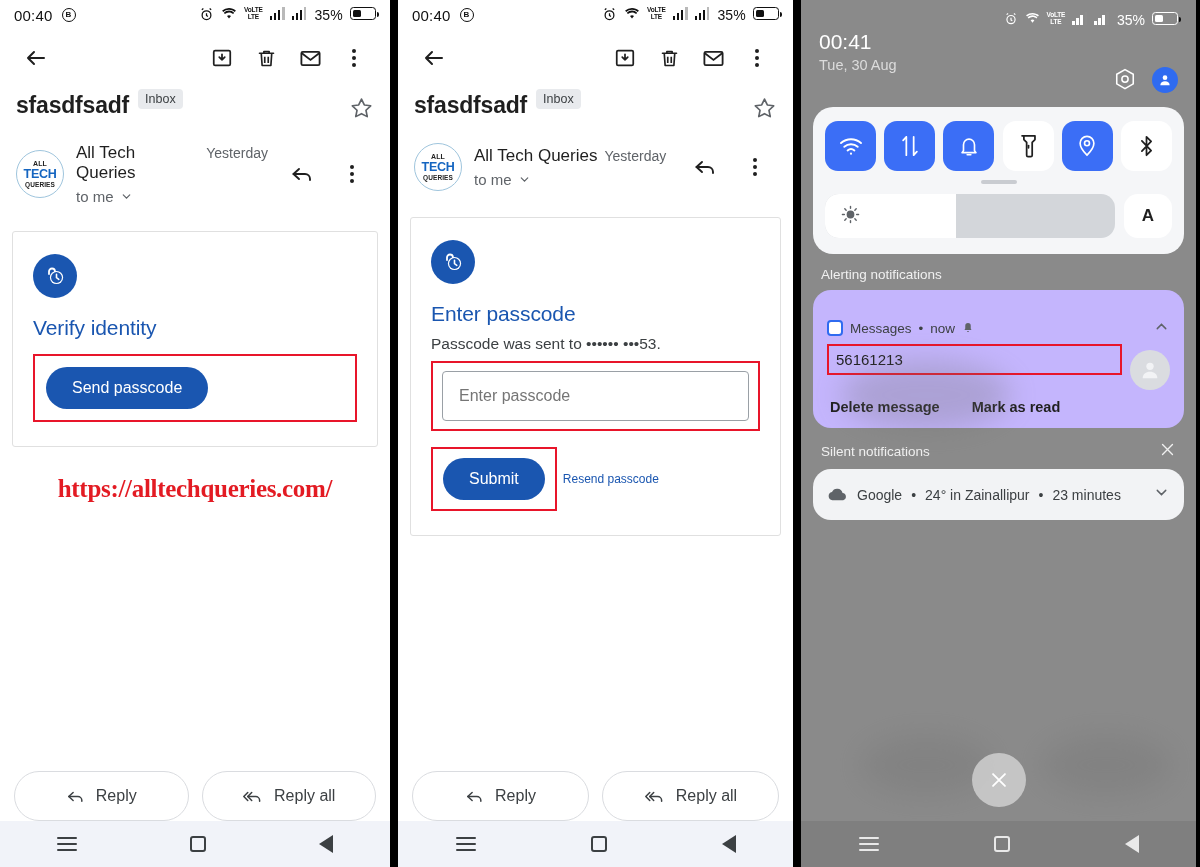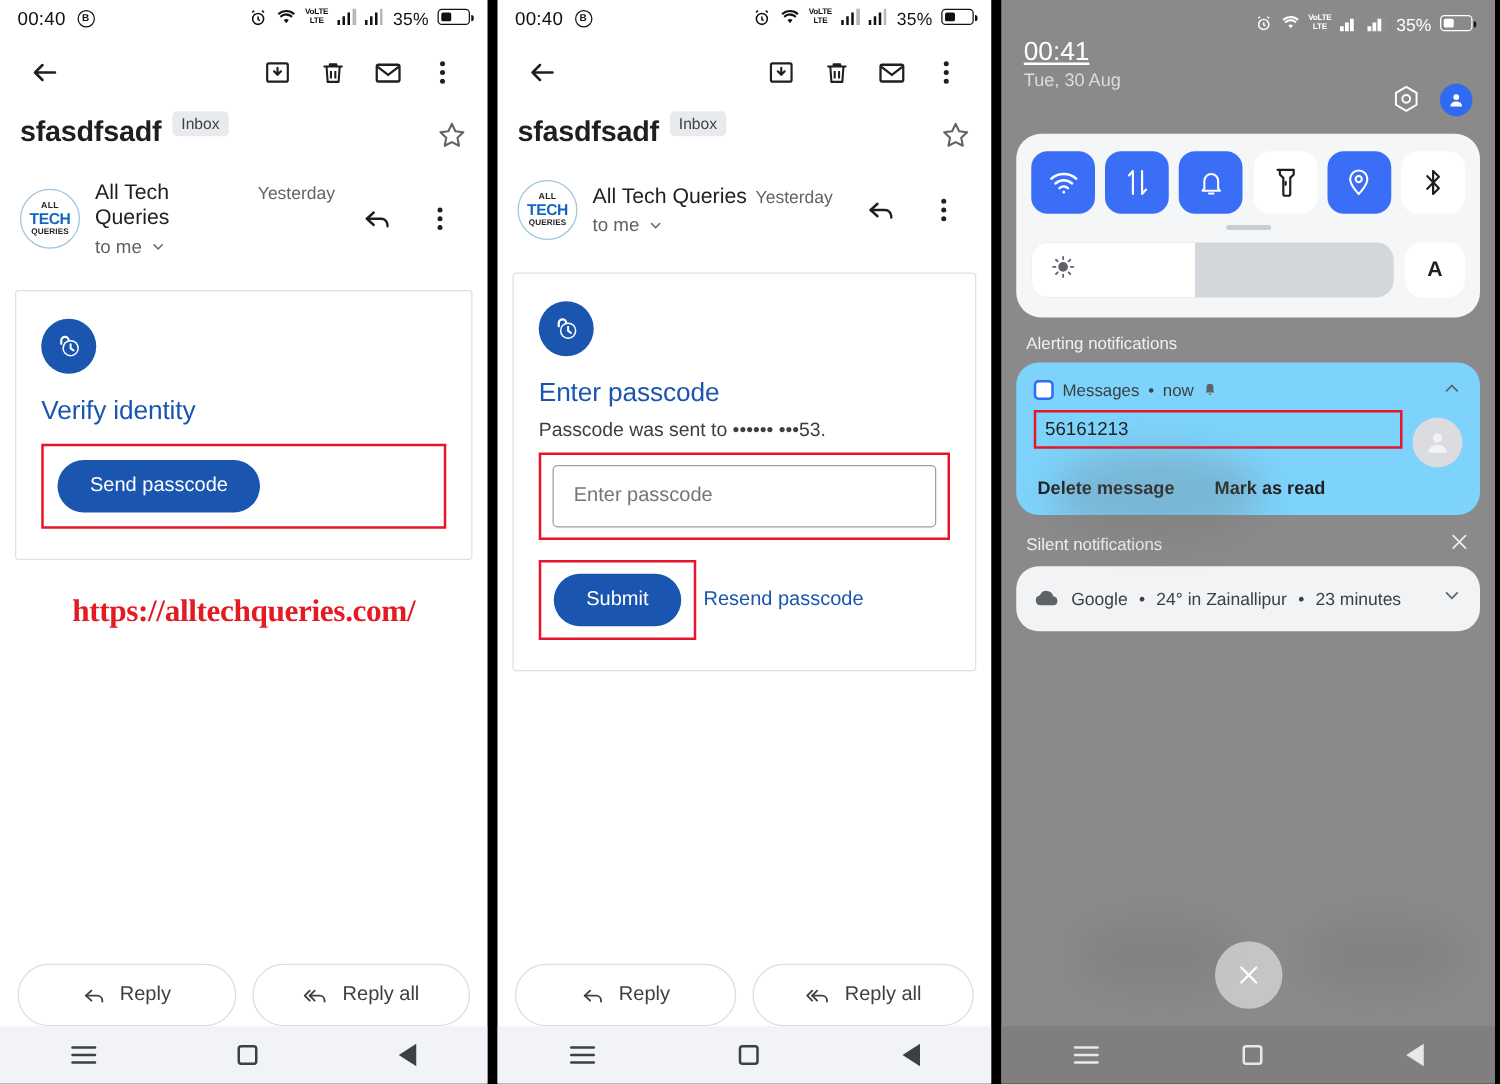--- a/index.html
+++ b/index.html
@@ -110,21 +110,21 @@
 
   
   .pc-sent { font-size:15.5px; color:#3c4043; margin-bottom:0px; }
   .inputwrap { margin-top: 6px; padding: 8px 9px; }
   .pc-input {
     width:100%; border:1px solid #9aa0a6; border-radius:4px; padding: 15px 16px;
     font-size:16px; color:#5f6368; font-family:inherit; background:#fff; outline:none;
   }
   .pc-actions { display:flex; align-items:center; gap:6px; margin-top: 16px; }
   .submitwrap { padding: 9px 10px; }
-  .resend { color:#1a56b0; font-size:16px; text-decoration:none; cursor:pointer; }
+  .resend { color:#1a56b0; font-size:12px; text-decoration:none; cursor:pointer; }
 
   
   .replybar { position:absolute; left:0; right:0; bottom:46px; display:flex; gap:13px; padding: 0 14px; }
   .reply-btn {
     flex:1; height:50px; border:1px solid #dadce0; border-radius:26px; background:#fff;
     display:flex; align-items:center; justify-content:center; gap:11px;
     font-size:16px; color:#3c4043; cursor:pointer; font-family:inherit;
   }
 
   
@@ -136,42 +136,42 @@
   .navbar.dark .nav-hamb i { background:#e9e9e9; }
   .nav-sq { width:16px; height:16px; border:2.2px solid #3c4043; border-radius:3px; }
   .navbar.dark .nav-sq { border-color:#e9e9e9; }
   .nav-tri { width:0;height:0;border-top:9px solid transparent;border-bottom:9px solid transparent;border-right:14px solid #3c4043; }
   .navbar.dark .nav-tri { border-right-color:#e9e9e9; }
 
   
   .shade-top { padding: 12px 18px 0 18px; color:#fff; }
   .shade-sb { display:flex; align-items:center; font-size:16px; color:#fff; }
   .shade-sb .sb-right svg, .shade-sb .sb-right .volte { color:#fff; }
-  .shade-clock { font-size:21px; font-weight:500; margin-top:2px; color:#fff;text-decoration:underline; }
+  .shade-clock { font-size:21px; font-weight:500; margin-top:2px; color:#fff; }
   .shade-date { font-size:14.5px; color:#dcdcdc; margin-top:3px; }
   .shade-icons { display:flex; justify-content:flex-end; align-items:center; gap:14px; margin-top:-14px; }
   .hexbtn { width:26px;height:26px; display:flex;align-items:center;justify-content:center; cursor:pointer; }
   .userbtn { width:26px;height:26px;border-radius:50%;background:#2f6bf0;display:flex;align-items:center;justify-content:center;cursor:pointer; }
 
   .qs-panel { margin: 14px 12px 0 12px; background:#f5f6f8; border-radius:20px; padding: 14px 12px 16px 12px; }
   .qs-row { display:flex; justify-content:space-between; gap:8px; }
   .qs-tile { width:51px; height:50px; border-radius:13px; display:flex; align-items:center; justify-content:center; cursor:pointer; }
   .qs-tile.on { background:#3b6ef6; }
   .qs-tile.off { background:#fff; }
   .qs-handle { width:36px;height:4px;background:#c9ccd1;border-radius:3px;margin:9px auto 10px auto; }
   .qs-row2 { display:flex; gap:9px; align-items:center; }
   .slider { flex:1; height:44px; border-radius:14px; background:#d3d6da; position:relative; overflow:hidden; display:flex; align-items:center; }
   .slider .fill { position:absolute; left:0; top:0; bottom:0; width:45%; background:#fff; }
   .slider .sun { position:relative; margin-left:16px; }
   .qs-auto { width:48px; height:44px; border-radius:14px; background:#fff; display:flex; align-items:center; justify-content:center; font-size:17px; font-weight:700; color:#1f1f1f; cursor:pointer; }
 
   .sec-label { color:#f0f0f0; font-size:13.5px; padding: 13px 20px 8px 20px; display:flex; align-items:center; }
   .sec-label .x { margin-left:auto; cursor:pointer; }
 
-  .notif { margin: 0 12px; background:#7dd3fc; border-radius:18px; padding: 12px 14px 13px 14px; }
+  .notif { margin: 0 12px; background:#c4b5fd; border-radius:18px; padding: 28px 14px 13px 14px; }
   .notif-head { display:flex; align-items:center; gap:7px; font-size:13.5px; color:#3c4043; }
   .msg-icon { width:16px;height:16px;border-radius:4px; border:2.6px solid #2f6bf0; background:#fff; }
   .notif-head .chev { margin-left:auto; cursor:pointer; }
   .notif-body { display:flex; align-items:flex-start; gap:8px; margin-top:6px; }
   .notif-text { flex:1; padding: 5px 7px; }
   .notif-title { font-size:15px; color:#1f1f1f; }
   .notif-sub { font-size:15px; color:#1f1f1f; margin-top:3px; }
   .notif-avatar { width:40px;height:40px;border-radius:50%;background:#dadce0;display:flex;align-items:center;justify-content:center;flex:none;margin-top:6px; }
   .notif-actions { display:flex; gap:32px; margin-top:9px; padding-left:3px; }
   .notif-actions span { font-size:14.5px; font-weight:700; color:#1f1f1f; cursor:pointer; }

